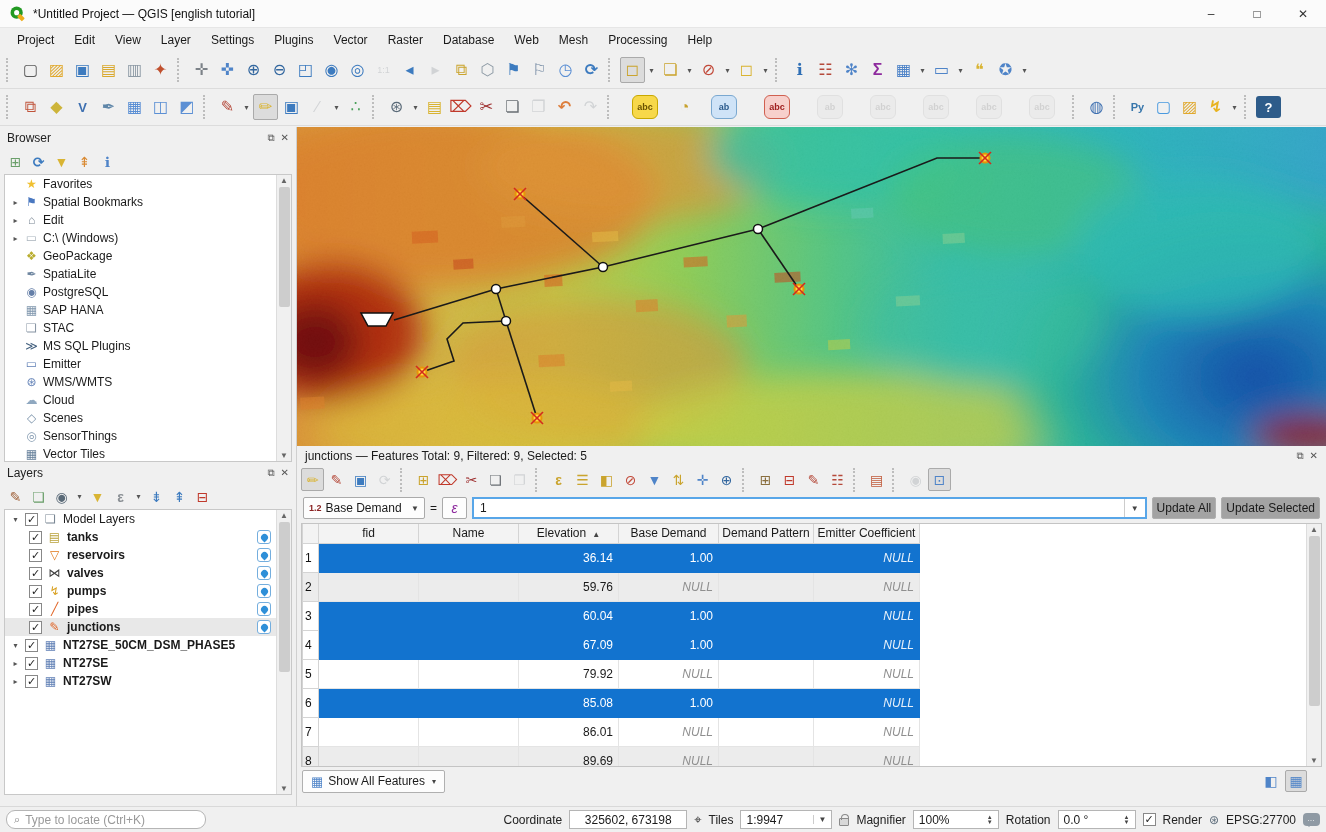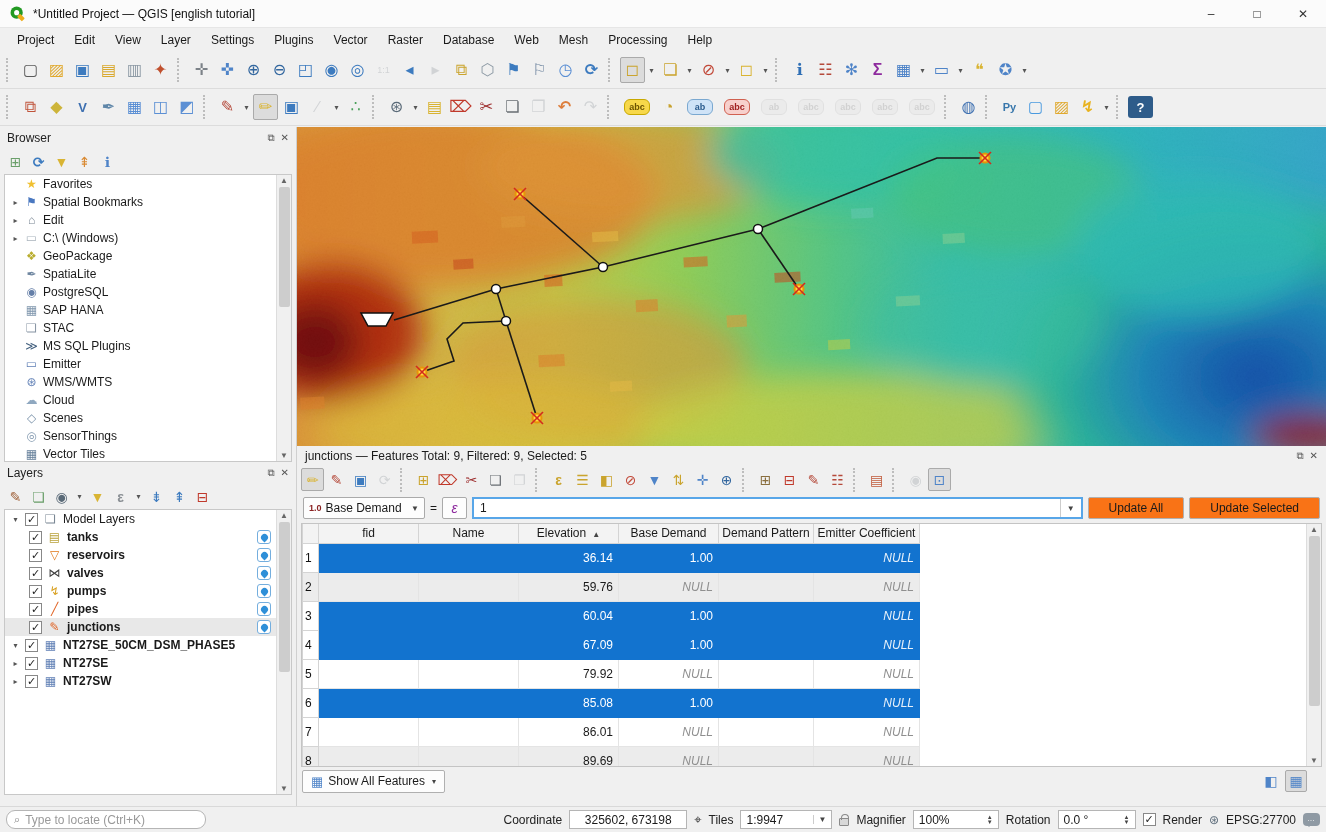--- a/index.html
+++ b/index.html
@@ -13,21 +13,21 @@
   .wbtns { margin-left:auto; display:flex; height:100%; }
   .wbtn { width:46px; display:flex; align-items:center; justify-content:center; font-size:12px; color:#333; }
   
   .menubar { height:24px; display:flex; align-items:center; padding:0 8px; gap:2px; background:#f0f0f0; }
   .menu { padding:3px 9px; }
   
   .toolbar { height:37px; background:#f0f0f0; border-bottom:1px solid #dcdcdc; display:flex; align-items:center; padding:0 3px; gap:1px; }
   .tbtn { min-width:25px; height:26px; display:flex; align-items:center; justify-content:center; font-size:16px; border:1px solid transparent; border-radius:2px; line-height:1; }
   .tbtn.on { background:#dcdcdc; border-color:#aaa; }
   .tbtn.dis { opacity:.35; }
-  .tbtn.pill { font-size:9px; font-weight:bold; border-radius:6px; min-width:26px; height:16px; margin:0 5px; }
+  .tbtn.pill { font-size:9px; font-weight:bold; border-radius:6px; min-width:26px; height:24px; margin:0 13px; }
   .tbtn.help { background:#2e5c8a; color:#fff; font-weight:bold; width:22px; height:22px; font-size:13px; border-radius:3px; }
   .tdd { width:11px; height:26px; display:flex; align-items:center; justify-content:center; font-size:8px; color:#555; }
   .tgrip { width:8px; height:24px; margin:0 3px; border-left:2px dotted #bdbdbd; }
   
   .leftcol { position:absolute; left:0; top:127px; width:297px; bottom:26px; background:#f0f0f0; border-right:1px solid #d0d0d0; }
   .paneltitle { height:22px; display:flex; align-items:center; padding:0 7px; font-size:12px; color:#222; }
   .pbtns { margin-left:auto; display:flex; gap:6px; color:#555; font-size:10px; }
   .ptools { height:25px; display:flex; align-items:center; gap:2px; padding:0 5px; }
   .ptools .tbtn { min-width:21px; height:21px; font-size:14px; }
   .tree { background:#fff; border:1px solid #c8c8c8; margin:0 4px; position:relative; overflow:hidden; }
@@ -68,21 +68,21 @@
   .attrtitle { height:20px; display:flex; align-items:center; padding:0 4px; }
   .atools { height:27px; display:flex; align-items:center; gap:1px; }
   .atools .tbtn { min-width:23px; height:23px; font-size:14px; }
   .fieldbar { height:30px; display:flex; align-items:center; gap:5px; padding:1px 2px; }
   .combo { width:122px; height:22px; border:1px solid #aaa; background:#fdfdfd; display:flex; align-items:center; gap:4px; padding:0 5px; border-radius:2px; }
   .combo .tb { font-size:9px; font-weight:bold; color:#8a2222; }
   .combo .car { margin-left:auto; font-size:8px; color:#444; }
   .epsbtn { width:25px; height:22px; border:1px solid #aaa; border-radius:2px; background:#fdfdfd; color:#8e2b9e; font-size:14px; display:flex; align-items:center; justify-content:center; font-style:italic; }
   .valinput { flex:1; height:22px; border:2px solid #58a6e8; background:#fff; display:flex; align-items:center; padding:0 6px; }
   .valinput .car { margin-left:auto; font-size:8px; color:#444; border-left:1px solid #ccc; padding-left:6px; height:100%; display:flex; align-items:center; }
-  .ubtn { height:22px; border:1px solid #b0b0b0; background:#f97316; border-radius:2px; padding:0 20px; display:flex; align-items:center; }
+  .ubtn { height:22px; border:1px solid #b0b0b0; background:#a3a3a3; border-radius:2px; padding:0 4px; display:flex; align-items:center; }
   .gridwrap { position:relative; height:244px; background:#fff; border:1px solid #c4c4c4; overflow:hidden; }
   table.grid { border-collapse:collapse; table-layout:fixed; }
   .grid th { height:19px; background:#f3f3f3; border:1px solid #d4d4d4; border-top:none; font-weight:normal; font-size:12px; padding:0 3px; white-space:nowrap; overflow:hidden; }
   .grid td { height:29px; border:1px solid #e4e4e4; padding:0 5px; font-size:12px; white-space:nowrap; overflow:hidden; }
   .grid td.rn { background:#fff; color:#111; padding:0 2px; border-color:#d4d4d4; }
   .grid .num { text-align:right; }
   .grid tr.sel td { background:#1273cf; color:#fff; border-color:#1273cf; }
   .grid tr.sel td.rn { background:#fff; color:#111; border-color:#d4d4d4; }
   .grid tr.alt td { background:#ececec; }
   .grid td.null { font-style:italic; color:#8f8f8f; }
@@ -592,21 +592,21 @@
       <span class="tbtn" style="color:#b5493a">✎</span>
       <span class="tbtn" style="color:#b5493a">☷</span>
       <span class="tgrip"></span>
       <span class="tbtn" style="color:#c05a3a">▤</span>
       <span class="tgrip"></span>
       <span class="tbtn dis" style="color:#9aa0a6">◉</span>
       <span class="tbtn on" style="color:#4f84c8">⊡</span>
     </div>
   <div class="fieldbar">
     <span class="combo">
-      <span class="tb">1.0</span>
+      <span class="tb">1.2</span>
       <span>Base Demand</span>
       <span class="car">▼</span>
     </span>
     <span>=</span>
     <span class="epsbtn">ε</span>
     <span class="valinput">
       <span>1</span>
       <span class="car">▼</span>
     </span>
     <span class="ubtn">Update All</span>

